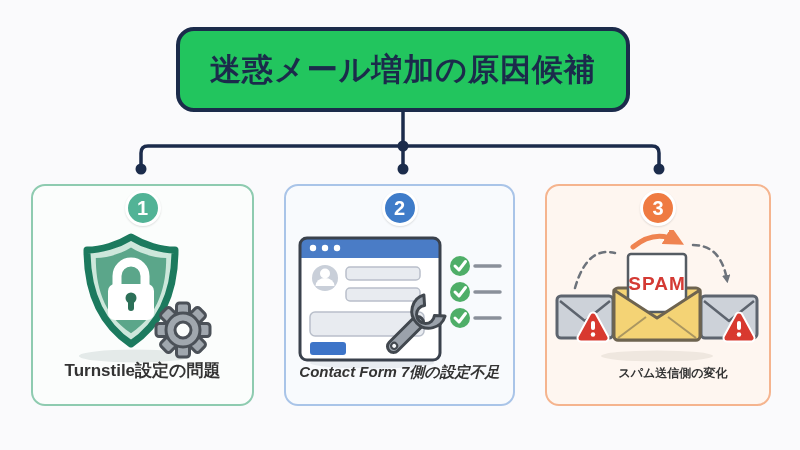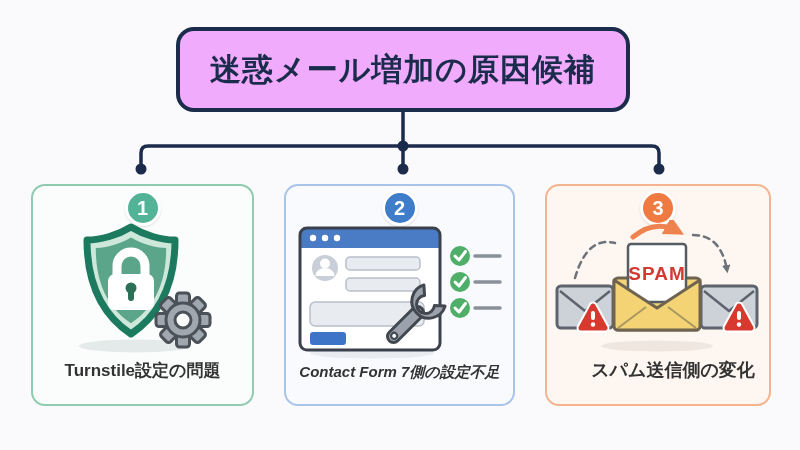--- a/index.html
+++ b/index.html
@@ -7,21 +7,21 @@
   body {
     font-family:"Liberation Sans","DejaVu Sans",sans-serif;
     background:#fafafc;
     overflow:hidden;
   }
   .stage { position:relative; width:800px; height:450px; }
 
   
   .title-box {
     position:absolute; left:176px; top:27px; width:454px; height:85px;
-    background:#f0abfc; border:4px solid #1b2b4b; border-radius:18px;
+    background:#22c55e; border:4px solid #1b2b4b; border-radius:18px;
     display:flex; align-items:center; justify-content:center;
     z-index:2;
   }
   .title-box span {
     font-size:31px; font-weight:bold; color:#1b2b4b; letter-spacing:1px;
     white-space:nowrap;
   }
 
   
   .connector { position:absolute; left:0; top:0; width:800px; height:450px; z-index:1; pointer-events:none; }
@@ -40,30 +40,30 @@
     width:36px; height:36px; border-radius:50%;
     border:3px solid #ffffff;
     display:flex; align-items:center; justify-content:center;
     color:#ffffff; font-weight:bold; font-size:20px;
     box-shadow:0 1px 2px rgba(0,0,0,.12);
   }
   .badge-1 { background:#52b396; }
   .badge-2 { background:#3f7cc9; }
   .badge-3 { background:#ef7b42; }
 
-  .icon-wrap { position:absolute; top:34px; left:50%; transform:translateX(-50%); }
+  .icon-wrap { position:absolute; top:44px; left:50%; transform:translateX(-50%); }
 
   .card-label {
     position:absolute; bottom:22px; left:0; width:100%;
     text-align:center; font-weight:bold; color:#333333;
     white-space:nowrap;
   }
   .card-1 .card-label { font-size:17px; }
   .card-2 .card-label { font-size:15px;font-style:italic; }
-  .card-3 .card-label { font-size:18px;padding-left:30px; }
+  .card-3 .card-label { font-size:12px;padding-left:30px; }
 </style>
 </head>
 <body>
 
 <div class="stage">
 
   <div class="title-box">
     <span>迷惑メール増加の原因候補</span>
   </div>
 

